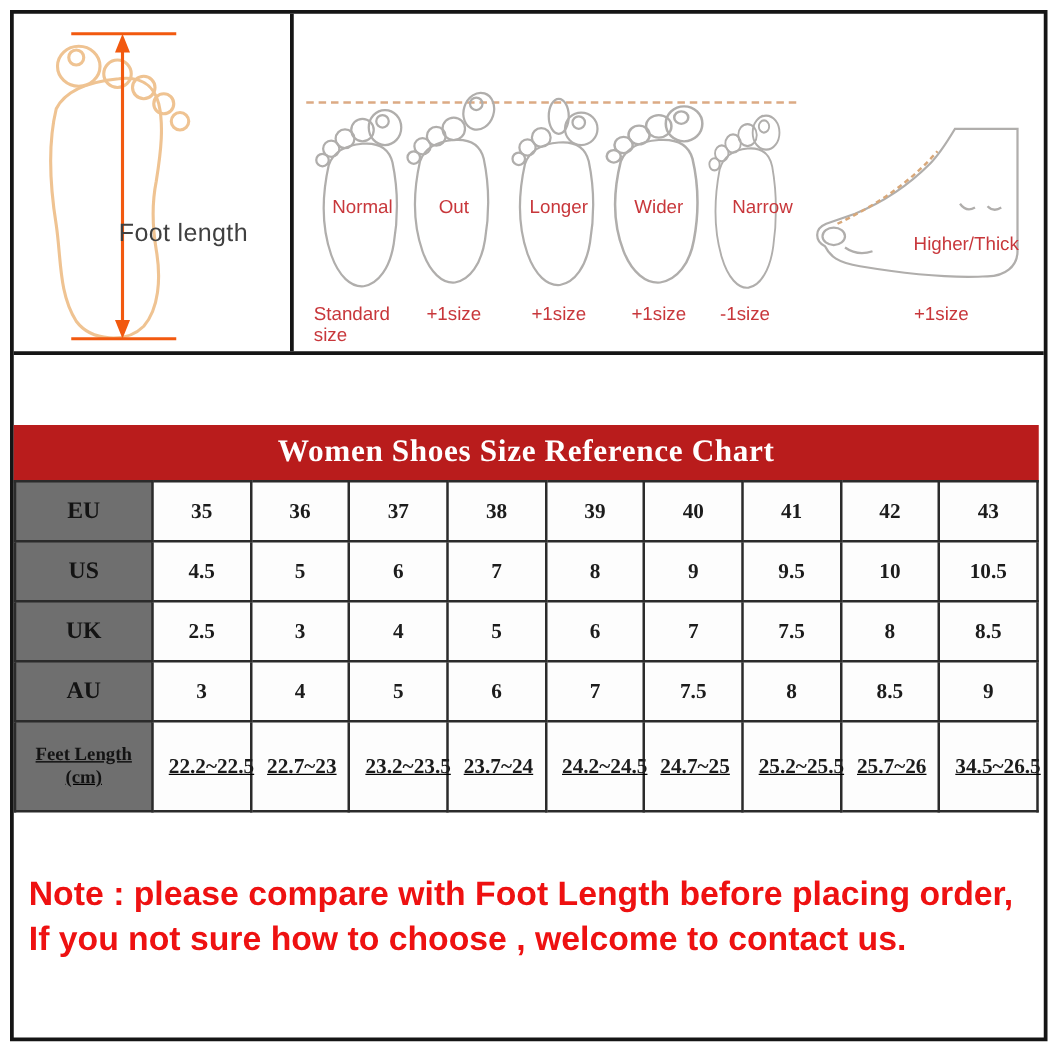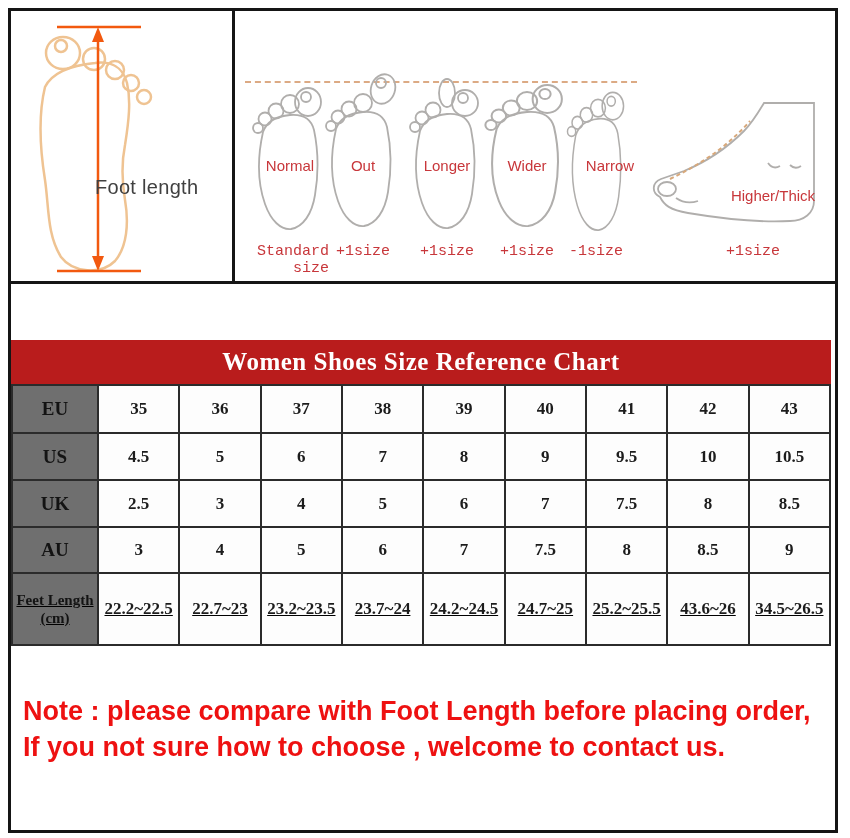--- a/index.html
+++ b/index.html
@@ -22,35 +22,35 @@
   .fit-panel{flex:1;position:relative;}
   .dotted-line{position:absolute;left:10px;top:70px;width:392px;border-top:2px dashed #dcaa84;}
   .foot-fig{position:absolute;}
   .type-label{
     position:absolute;top:146px;transform:translateX(-50%);
     color:#c8373b;font-size:15px;white-space:nowrap;
   }
   .type-label.side{top:176px;}
   .advice-label{
     position:absolute;top:232px;transform:translateX(-50%);
-    color:#c8373b;font-size:15px;text-align:right;line-height:1.15;white-space:nowrap;font-family:Liberation Mono, monospace;
+    color:#c8373b;font-size:15px;text-align:left;line-height:1.15;white-space:nowrap;
   }
   .advice-label.wrap{white-space:normal;width:78px;}
   
   .size-chart{margin:56px 4px 0 0;}
   .chart-title{
     height:44px;background:#b91c1c;color:#ffffff;
     font-family:Liberation Serif, serif;font-weight:bold;font-size:25px;
     display:flex;align-items:center;justify-content:center;letter-spacing:0.5px;
   }
   table.sizes{
     width:100%;border-collapse:collapse;table-layout:fixed;
     font-family:"Liberation Serif",serif;
   }
-  table.sizes th,table.sizes td{border:2px solid #2b2b2b;padding:0;text-align:center;}
+  table.sizes th,table.sizes td{border:2px solid #2b2b2b;padding:12px;text-align:center;}
   table.sizes th{
     width:84px;background:#6f6f6f;color:#131313;font-size:19px;font-weight:bold;
   }
   table.sizes th.small{font-size:15px;line-height:1.2;padding:0 2px;}
   table.sizes td{background:#fdfdfd;color:#1c1c1c;font-size:17px;font-weight:bold;}
   tr.r0{height:48px;} tr.r1{height:47px;} tr.r2{height:47px;} tr.r3{height:46px;} tr.r4{height:72px;text-decoration:underline;}
   
   .note{
     margin-top:48px;padding-left:12px;color:#ee1111;
     font-size:27px;font-weight:bold;line-height:1.32;white-space:nowrap;
@@ -246,21 +246,21 @@
       </tr>
       <tr class="r4">
         <th class="small">Feet Length (cm)</th>
         <td>22.2~22.5</td>
         <td>22.7~23</td>
         <td>23.2~23.5</td>
         <td>23.7~24</td>
         <td>24.2~24.5</td>
         <td>24.7~25</td>
         <td>25.2~25.5</td>
-        <td>43.6~26</td>
+        <td>25.7~26</td>
         <td>34.5~26.5</td>
       </tr>
     </tbody>
       </table>
   </div>
 
   <div class="note">
     <div>Note : please compare with Foot Length before placing order,</div>
     <div>If you not sure how to choose , welcome to contact us.</div>
   </div>

